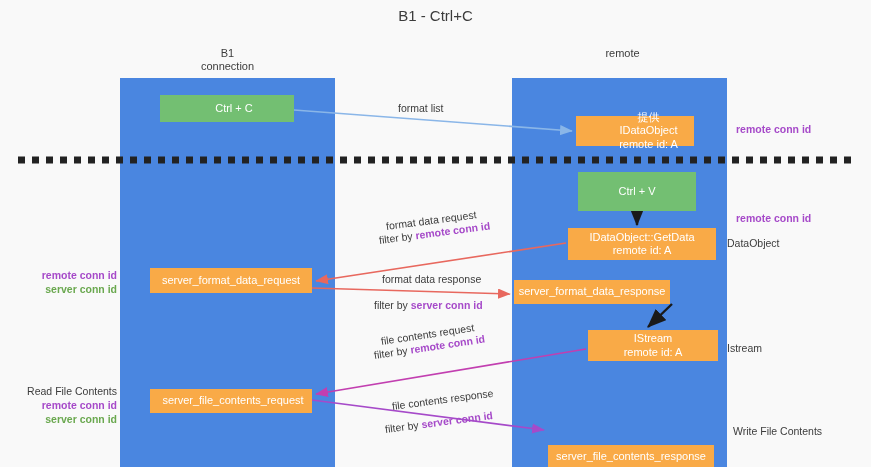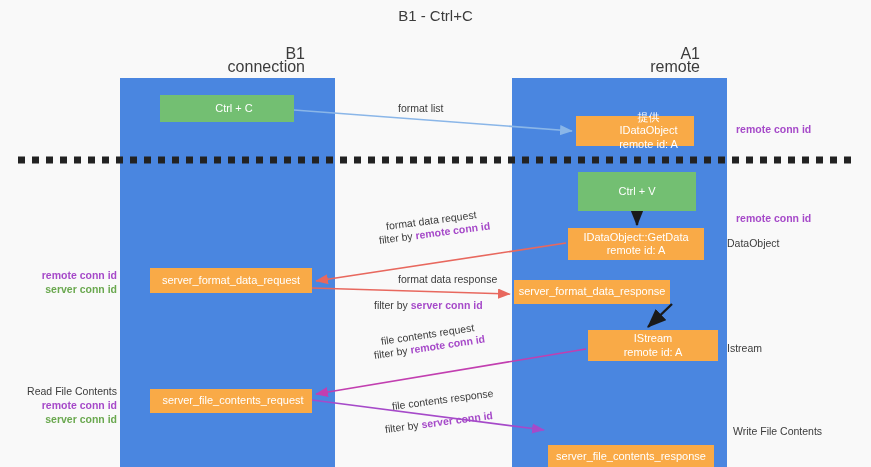--- a/index.html
+++ b/index.html
@@ -11,37 +11,37 @@
     position:relative;
     overflow:hidden;
   }
   #stage{position:absolute;inset:0;}
   svg#wires{position:absolute;left:0;top:0;width:871px;height:467px;pointer-events:none;}
 
   .col{position:absolute;background:#4a86e0;}
   #col-b1{left:120px;top:78px;width:215px;height:389px;}
   #col-a1{left:512px;top:78px;width:215px;height:389px;}
 
-  .col-head{position:absolute;text-align:right;font-size:16px;line-height:13px;color:#3c3c3c;}
+  .col-head{position:absolute;text-align:center;font-size:11px;line-height:13px;color:#3c3c3c;}
   #head-b1{left:150px;top:47px;width:155px;}
   #head-a1{left:545px;top:47px;width:155px;}
 
   #title{position:absolute;left:0;top:6px;width:871px;text-align:center;
          font-size:15px;line-height:19px;color:#3c3c3c;}
 
   .node{position:absolute;display:flex;flex-direction:column;align-items:center;
         justify-content:center;text-align:center;color:#fff;font-size:11px;
         line-height:13.5px;box-sizing:border-box;padding:3px 4px;}
   .green{background:#73bf72;}
   .orange{background:#f9aa47;}
 
   #n-ctrlc{left:160px;top:95px;width:134px;height:27px;padding-left:18px;}
   #n-idataobject{left:576px;top:116px;width:118px;height:30px;padding-left:31px;}
   #n-ctrlv{left:578px;top:172px;width:118px;height:39px;}
-  #n-getdata{left:568px;top:228px;width:136px;height:32px;}
+  #n-getdata{left:568px;top:228px;width:148px;height:32px;}
   #n-sfdreq{left:150px;top:268px;width:162px;height:25px;}
   #n-sfdresp{left:514px;top:280px;width:156px;height:24px;}
   #n-istream{left:588px;top:330px;width:130px;height:31px;}
   #n-sfcreq{left:150px;top:389px;width:162px;height:24px;padding-left:8px;}
   #n-sfcresp{left:548px;top:418px;width:166px;height:24px;margin-top:27px;}
 
   .side-label{position:absolute;font-size:10.5px;line-height:14px;}
   .purple{color:#a64ac9;font-weight:bold;}
   .greenT{color:#6aa84f;font-weight:bold;}
   .plain{color:#3c3c3c;}
@@ -55,42 +55,41 @@
   #lbl-l-1{left:22px;top:268px;width:95px;text-align:right;}
   #lbl-l-2{left:22px;top:384px;width:95px;text-align:right;}
 
   .edge-text{position:absolute;font-size:10.5px;line-height:14px;white-space:nowrap;}
   .slant-up{transform:rotate(-7.5deg);transform-origin:left center;}
   .slant-up2{transform:rotate(-8.5deg);transform-origin:left center;}
 
   #et-formatlist{left:398px;top:101px;}
   #et-fdreq{left:386px;top:219px;}
   #et-fdreq2{left:379px;top:233px;}
-  #et-fdresp{left:398px;top:272px;}
+  #et-fdresp{left:382px;top:272px;}
   #et-fdresp2{left:374px;top:298px;}
   #et-fcreq{left:381px;top:334px;}
   #et-fcreq2{left:374px;top:348px;}
   #et-fcresp{left:392px;top:399px;}
   #et-fcresp2{left:385px;top:422px;}
 </style>
 </head>
 <body>
 
 <div id="stage">
 
   <div id="title">
     <div>B1 - Ctrl+C</div>
   </div>
 
   <div class="col-head" id="head-b1">
     <div>B1</div>
     <div>connection</div>
   </div>
   <div class="col-head" id="head-a1">
-    <div>A1</div>
     <div>remote</div>
   </div>
 
   <div class="col" id="col-b1"></div>
   <div class="col" id="col-a1"></div>
 
   <svg id="wires">
     <defs>
       <marker id="ah-blue" markerWidth="9" markerHeight="9" refX="7.5" refY="3.2" orient="auto">
         <path d="M0,0 L8,3.2 L0,6.4 z" fill="#8ab6e8"></path>

